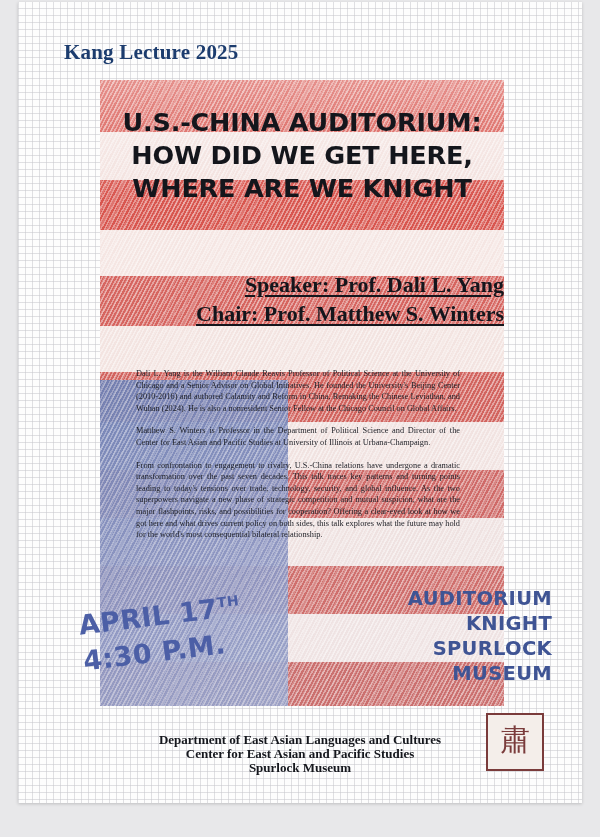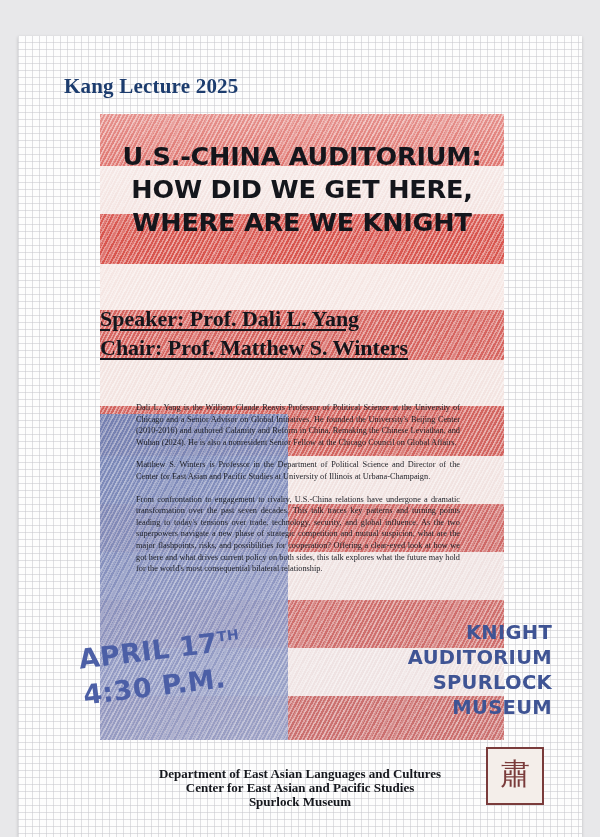--- a/index.html
+++ b/index.html
@@ -12,21 +12,21 @@
     height: 837px;
     font-family: "Liberation Serif", serif;
     overflow: hidden;
   }
 
   .poster-wrap {
     position: relative;
     width: 600px;
     height: 837px;
     box-sizing: border-box;
-    padding: 36px 18px;
+    padding: 2px 18px;
   }
 
   .poster {
     position: relative;
     width: 564px;
     height: 801px;
     background-color: #fdfdfd;
     background-image:
       linear-gradient(0deg, rgba(200,200,205,0.55) 1px, transparent 1px),
       linear-gradient(90deg, rgba(200,200,205,0.55) 1px, transparent 1px);
@@ -122,21 +122,21 @@
     color: #14161c;
     letter-spacing: -0.2px;
     padding: 0 10px;
   }
   .headline div { white-space: nowrap; }
 
   .speaker-block {
     position: absolute;
     left: 0; right: 0;
     top: 190px;
-    text-align: left;
+    text-align: right;
     font-family: "Liberation Serif", serif;
     font-weight: bold;
     font-size: 22px;
     line-height: 29px;
     color: #14161c;
   }
   .speaker-block div {
     display: inline-block;
     text-decoration: underline;
     text-underline-offset: 3px;
@@ -251,22 +251,22 @@
     </div>
 
     <div class="date-block">
       <div>
         <span>APRIL 17</span><sup>TH</sup>
       </div>
       <div>4:30 P.M.</div>
     </div>
 
     <div class="venue-block">
+      <div>AUDITORIUM</div>
       <div>KNIGHT</div>
-      <div>AUDITORIUM</div>
       <div>SPURLOCK</div>
       <div>MUSEUM</div>
     </div>
 
     <div class="footer">
       <div>Department of East Asian Languages and Cultures</div>
       <div>Center for East Asian and Pacific Studies</div>
       <div>Spurlock Museum</div>
     </div>
 

